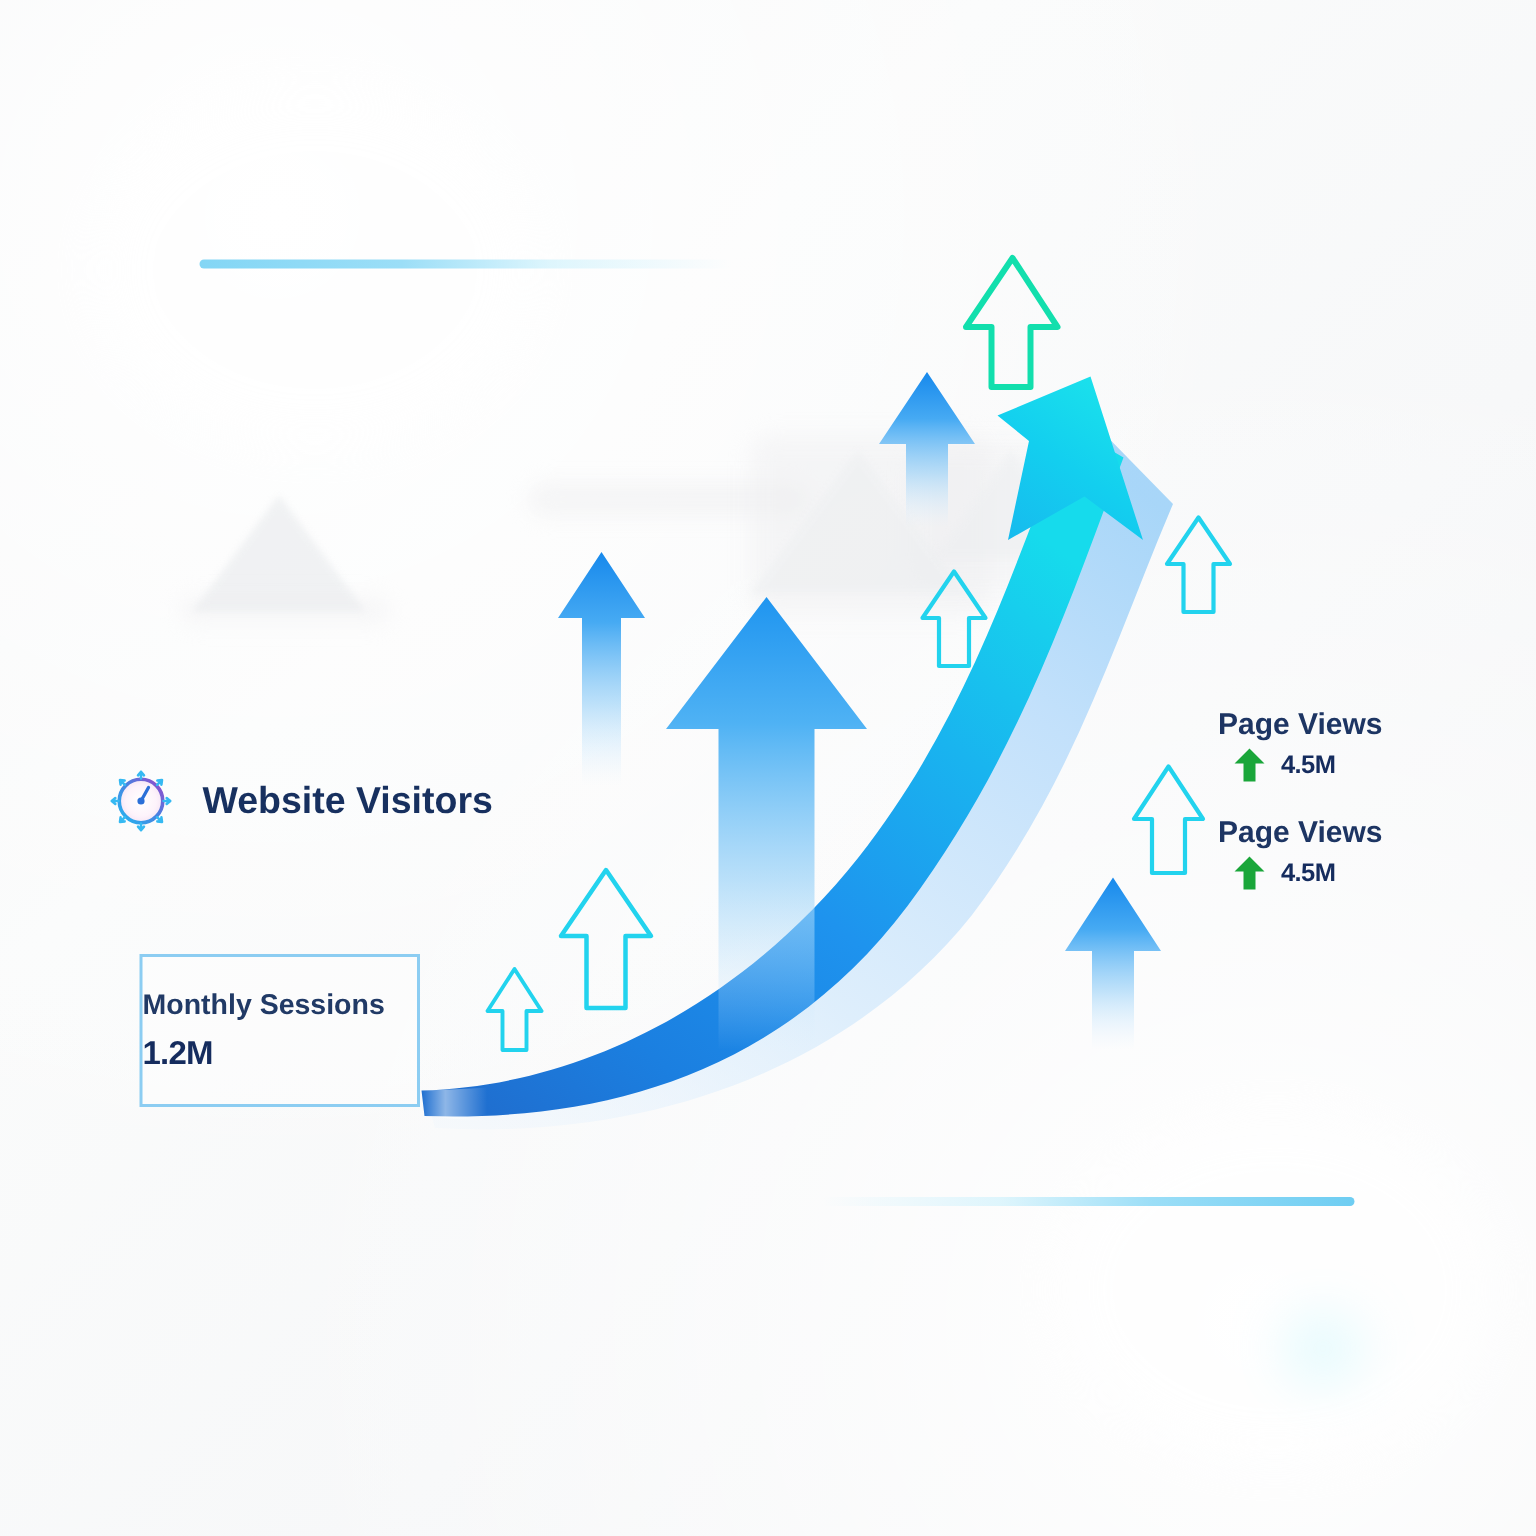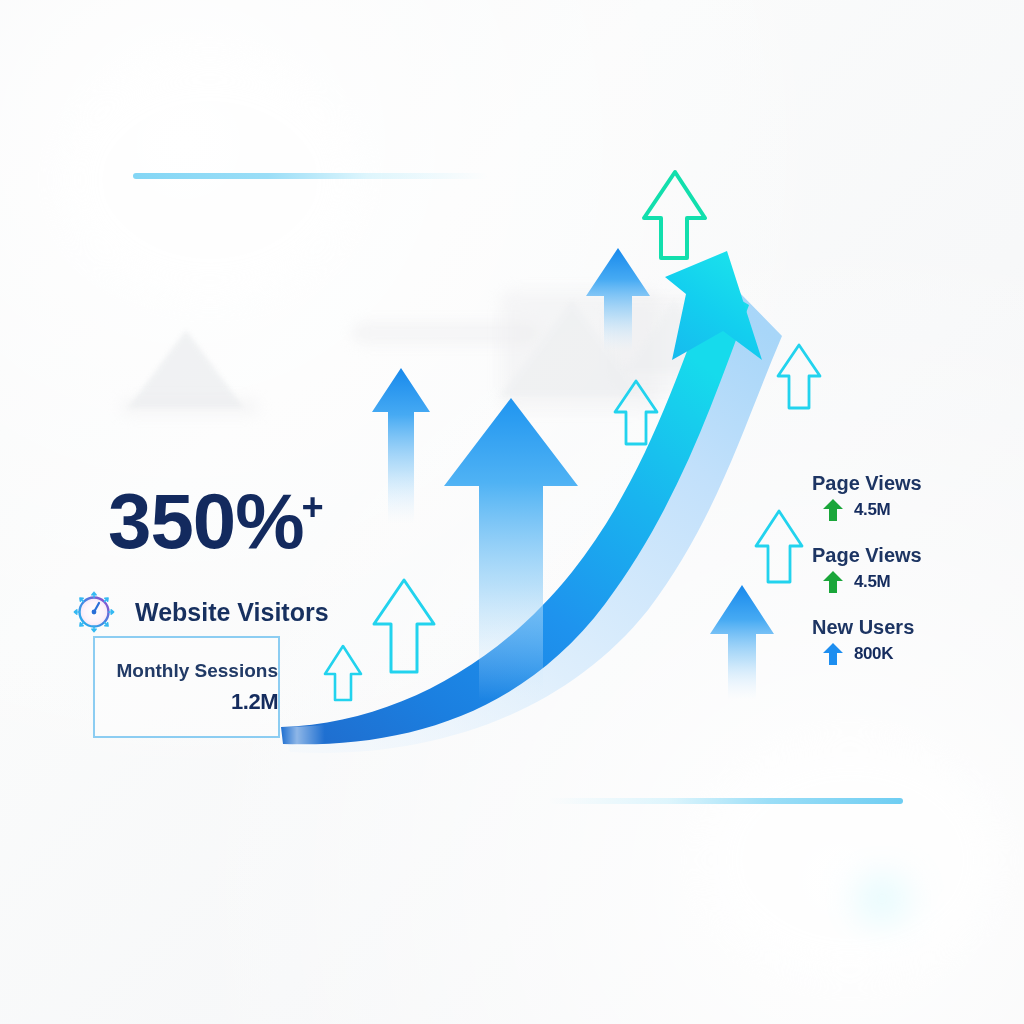--- a/index.html
+++ b/index.html
@@ -105,21 +105,21 @@
   .sessions-card {
     position: absolute;
     left: 93px;
     top: 636px;
     width: 183px;
     height: 98px;
     border: 2px solid #8ccdf2;
     background: rgba(255,255,255,.35);
     display: flex;
     flex-direction: column;
-    align-items: flex-end;
+    align-items: flex-start;
     justify-content: center;
     gap: 7px;
   }
   .sessions-label {
     font-size: 19px;
     font-weight: 600;
     color: #213a66;
     white-space: nowrap;
   }
   .sessions-value {
@@ -289,23 +289,20 @@
       <path d="M 799,345 L 820,376 L 809,376 L 809,408 L 789,408 L 789,376 L 778,376 Z" stroke-width="2.8"></path>
       <path d="M 779,511 L 802,546 L 790,546 L 790,582 L 768,582 L 768,546 L 756,546 Z" stroke-width="2.8"></path>
     </g>
 
     <g fill="none" stroke="#12dfad" stroke-width="4" stroke-linejoin="round">
       <path d="M 675,172 L 705,218 L 687,218 L 687,258 L 661,258 L 661,218 L 644,218 Z"></path>
     </g>
   </svg>
 
   <div class="headline">
-    <div class="big-stat">
-      <span>350%</span><span class="plus">+</span>
-    </div>
     <div class="headline-sub-row">
       <svg class="gauge-icon" viewBox="0 0 56 56">
         <circle cx="28" cy="28" r="14.5" fill="url(#gGaugeFill)"></circle>
         <circle cx="28" cy="28" r="14.5" fill="none" stroke="url(#gGauge)" stroke-width="2.4"></circle>
         <line x1="28" y1="28" x2="33" y2="19" stroke="#2b6fd8" stroke-width="2.2" stroke-linecap="round"></line>
         <circle cx="28" cy="28" r="2.4" fill="#2b6fd8"></circle>
         <g stroke="#35b9f2" stroke-width="1.7" stroke-linecap="round" fill="none">
           <path d="M28 9 v4 M28 8.5 l-2 2.4 M28 8.5 l2 2.4"></path>
           <path d="M28 47 v-4 M28 47.5 l-2 -2.4 M28 47.5 l2 -2.4"></path>
           <path d="M9 28 h4 M8.5 28 l2.4 -2 M8.5 28 l2.4 2"></path>
@@ -340,25 +337,16 @@
     <div class="stat-item">
       <div class="stat-label">Page Views</div>
       <div class="stat-value-row">
         <svg class="stat-arrow" viewBox="0 0 22 24">
           <path d="M11 1 L21 11 L15 11 L15 23 L7 23 L7 11 L1 11 Z" fill="#1aa63a"></path>
         </svg>
         <div class="stat-value">4.5M</div>
       </div>
     </div>
 
-    <div class="stat-item">
-      <div class="stat-label">New Users</div>
-      <div class="stat-value-row">
-        <svg class="stat-arrow" viewBox="0 0 22 24">
-          <path d="M11 1 L21 11 L15 11 L15 23 L7 23 L7 11 L1 11 Z" fill="#1d8ef0"></path>
-        </svg>
-        <div class="stat-value">800K</div>
-      </div>
-    </div>
 
   </div>
 
 </div>
 
 </body></html>

